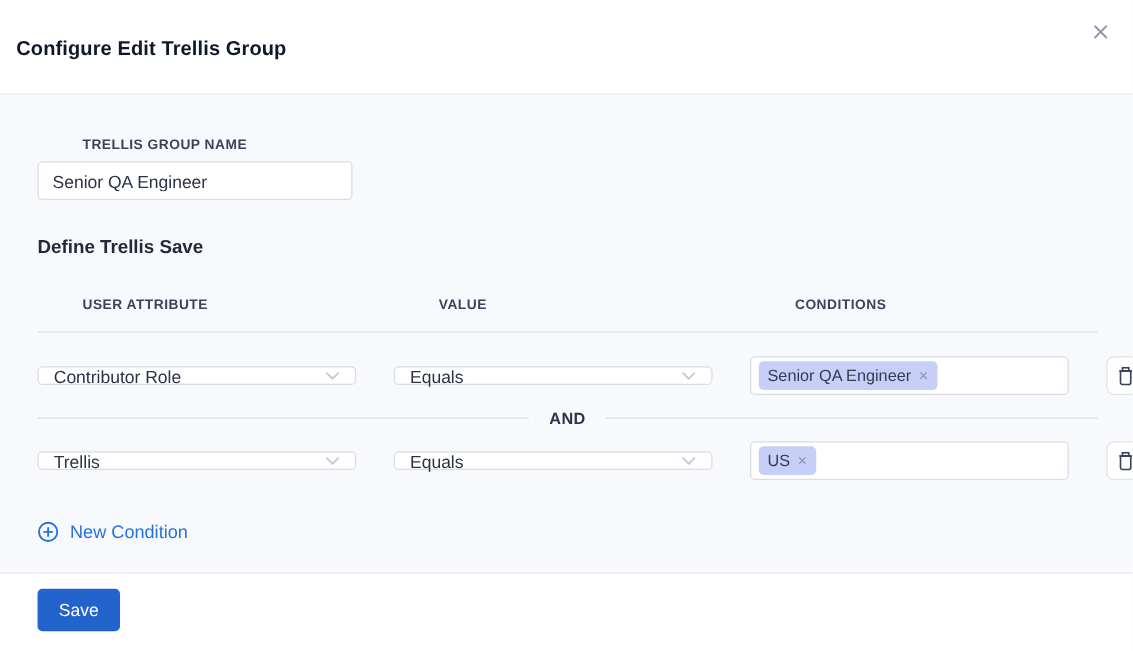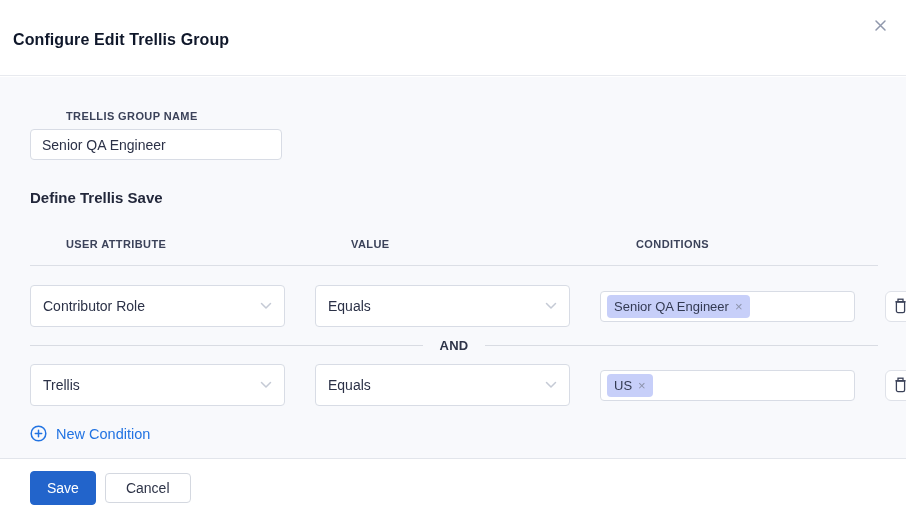--- a/index.html
+++ b/index.html
@@ -68,21 +68,21 @@
 
   .header-divider {
     margin-top: 15px;
     border: none; border-top: 1px solid #dcdfe6;
     height: 0;
   }
 
   .condition-row { margin-top: 19px; }
 
   .select-box {
-    height: 42px; background: #ffffff;
+    height: 15px; background: #ffffff;
     border: 1px solid #d8dce5; border-radius: 4px;
     display: flex; align-items: center;
     padding: 0 12px;
     font-size: 14px; color: #2b3147;
     cursor: pointer;
   }
   .select-box .chevron { margin-left: auto; display: flex; }
 
   .value-box {
     height: 31px; background: #ffffff;
@@ -116,21 +116,21 @@
     margin-top: 0;
   }
   .and-separator .line { flex: 1; height: 1px; background: #d9dce3; }
   .and-separator .and-label {
     margin: 0 16px;
     font-size: 13px; font-weight: bold; color: #2e3448;
     letter-spacing: 0.3px;
   }
 
   .new-condition {
-    margin-top: 19px;
+    margin-top: 33px;
     display: inline-flex; align-items: center;
     background: none; border: none; cursor: pointer;
     font-family: "Liberation Sans", sans-serif;
     font-size: 14.5px; color: #2173e2;
   }
   .new-condition .plus-icon { display: flex; margin-right: 9px; }
 
   
   .modal-footer {
     position: absolute; bottom: 0; left: 0; right: 0; height: 62px;
@@ -269,14 +269,13 @@
         <path d="M8.5 5.3 V11.7 M5.3 8.5 H11.7" stroke="#2173e2" stroke-width="1.5" stroke-linecap="round"></path>
       </svg>
     </span>
     <span>New Condition</span>
   </button>
 
 </div>
 
 <div class="modal-footer">
   <button class="btn btn-primary">Save</button>
-  <button class="btn btn-secondary">Cancel</button>
 </div>
 
 </body></html>

